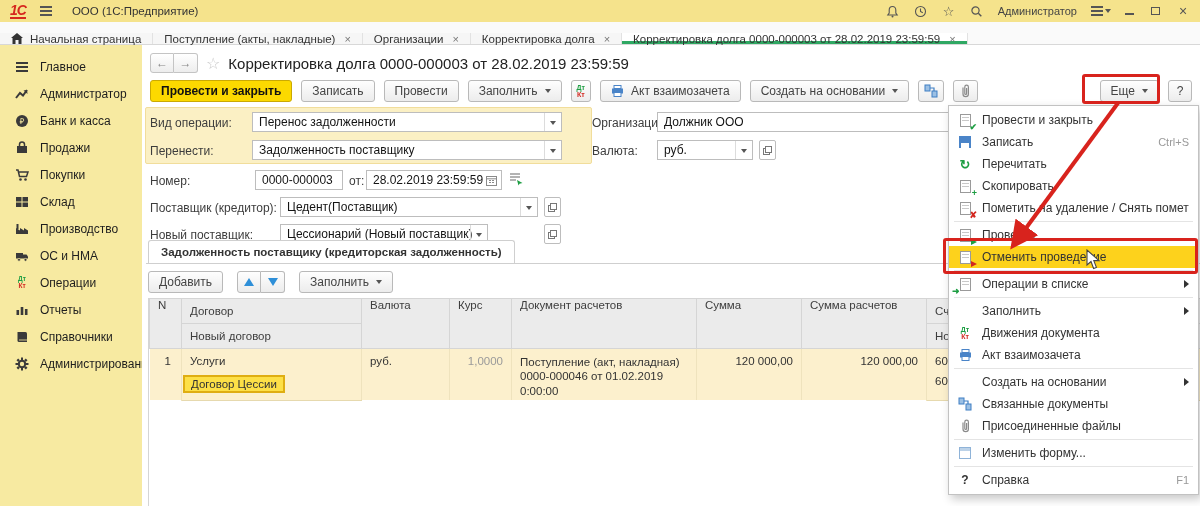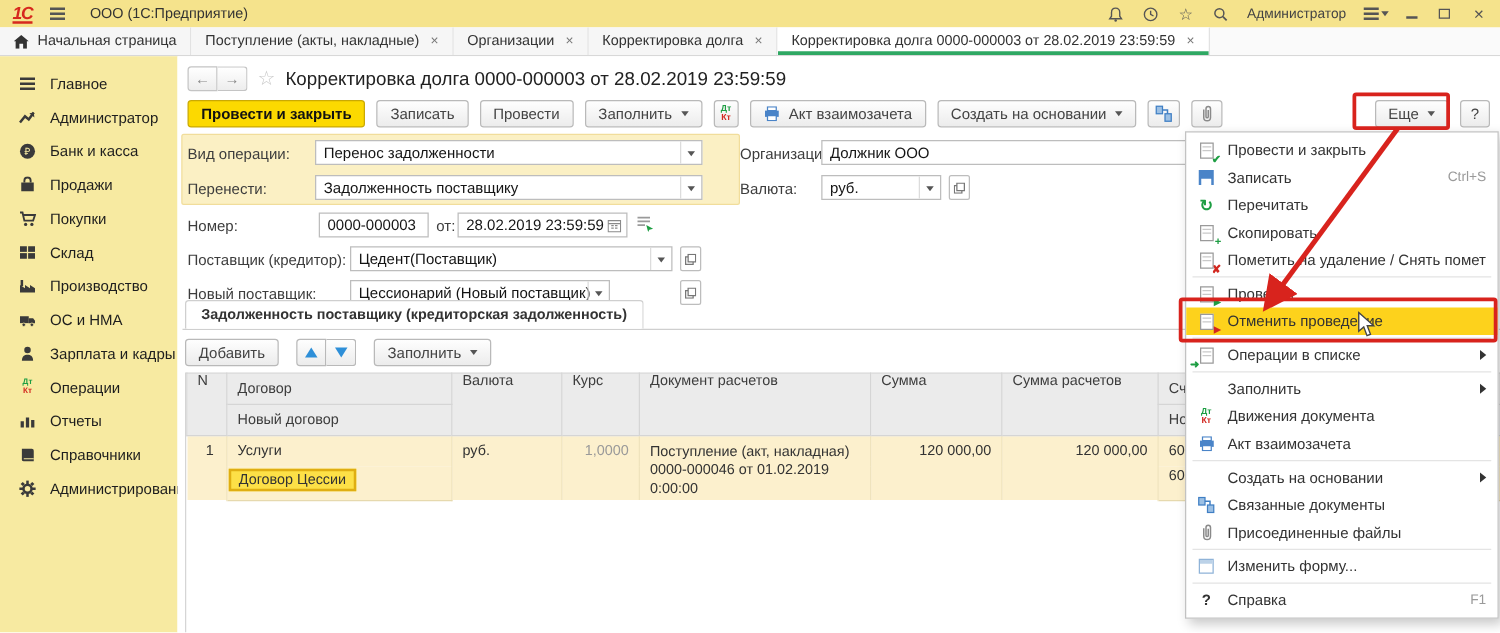--- a/index.html
+++ b/index.html
@@ -15,21 +15,21 @@
   .tb-right { margin-left:auto; display:flex; align-items:center; gap:14px; }
   .tb-ic { width:14px; height:14px; display:inline-flex; align-items:center; justify-content:center; color:#555; }
   .tb-user { font-size:11px; color:#444; }
   .winbtn { font-size:12px; color:#555; width:14px; text-align:center; }
   .maxi { width:9px; height:8px; border:1.5px solid #555; display:inline-block; }
   .mini { width:9px; height:8px; border-bottom:2px solid #555; display:inline-block; }
   .svc { display:inline-flex; align-items:center; gap:2px; }
 
   
   .tabbar { position:absolute; left:0; top:22px; width:1200px; height:23px; background:#fafafa; border-bottom:1px solid #d8d8d8; display:flex; }
-  .tab { display:flex; align-items:center; gap:7px; padding:0 11px; border-right:1px solid #e2e2e2; font-size:11.5px; color:#333; background:#f6f6f6; white-space:nowrap; }
+  .tab { display:flex; gap:7px; padding:0 11px; border-right:1px solid #e2e2e2; font-size:11.5px; color:#333; background:#f6f6f6; white-space:nowrap;margin-top:11px; }
   .tab.active { background:#fff; box-shadow:inset 0 -3px 0 #2fa863; }
   .tab .x { color:#777; font-size:11px; margin-left:2px; }
 
   
   .sidebar { position:absolute; left:0; top:45px; width:142px; height:461px; background:#f7eaa1; padding-top:8px; }
   .side-item { height:27px; display:flex; align-items:center; gap:11px; padding-left:15px; font-size:12px; color:#1e1e1e; cursor:default; }
   .side-item svg { flex:0 0 14px; }
   .dtkt-mini { font-size:6.5px; line-height:1.05; font-weight:bold; width:14px; text-align:center; }
   .dtkt-mini .d { color:#1e9e43; } .dtkt-mini .k { color:#d2271f; }
 
@@ -242,27 +242,20 @@
       <span>Производство</span>
     </div>
     <div class="side-item">
       <svg width="14" height="14" viewBox="0 0 14 14">
           <rect x="1" y="4" width="7" height="5.5" fill="#3a3a3a"></rect>
           <path d="M8 5.5 H11.5 L13 7.5 V9.5 H8 Z" fill="#3a3a3a"></path>
           <circle cx="4" cy="10.8" r="1.4" fill="#3a3a3a" stroke="#f7eaa1" stroke-width=".6"></circle>
           <circle cx="10.5" cy="10.8" r="1.4" fill="#3a3a3a" stroke="#f7eaa1" stroke-width=".6"></circle>
         </svg>
       <span>ОС и НМА</span>
-    </div>
-    <div class="side-item">
-      <svg width="14" height="14" viewBox="0 0 14 14">
-          <circle cx="7" cy="4" r="2.6" fill="#3a3a3a"></circle>
-          <path d="M2.5 12.5 C2.5 9 4.5 7.7 7 7.7 C9.5 7.7 11.5 9 11.5 12.5 Z" fill="#3a3a3a"></path>
-        </svg>
-      <span>Зарплата и кадры</span>
     </div>
     <div class="side-item">
       <span class="dtkt-mini"><span class="d">Дт</span><br><span class="k">Кт</span></span>
       <span>Операции</span>
     </div>
     <div class="side-item">
       <svg width="14" height="14" viewBox="0 0 14 14">
           <rect x="1.5" y="7" width="2.6" height="5" fill="#3a3a3a"></rect>
           <rect x="5.7" y="4" width="2.6" height="8" fill="#3a3a3a"></rect>
           <rect x="9.9" y="6" width="2.6" height="6" fill="#3a3a3a"></rect>

